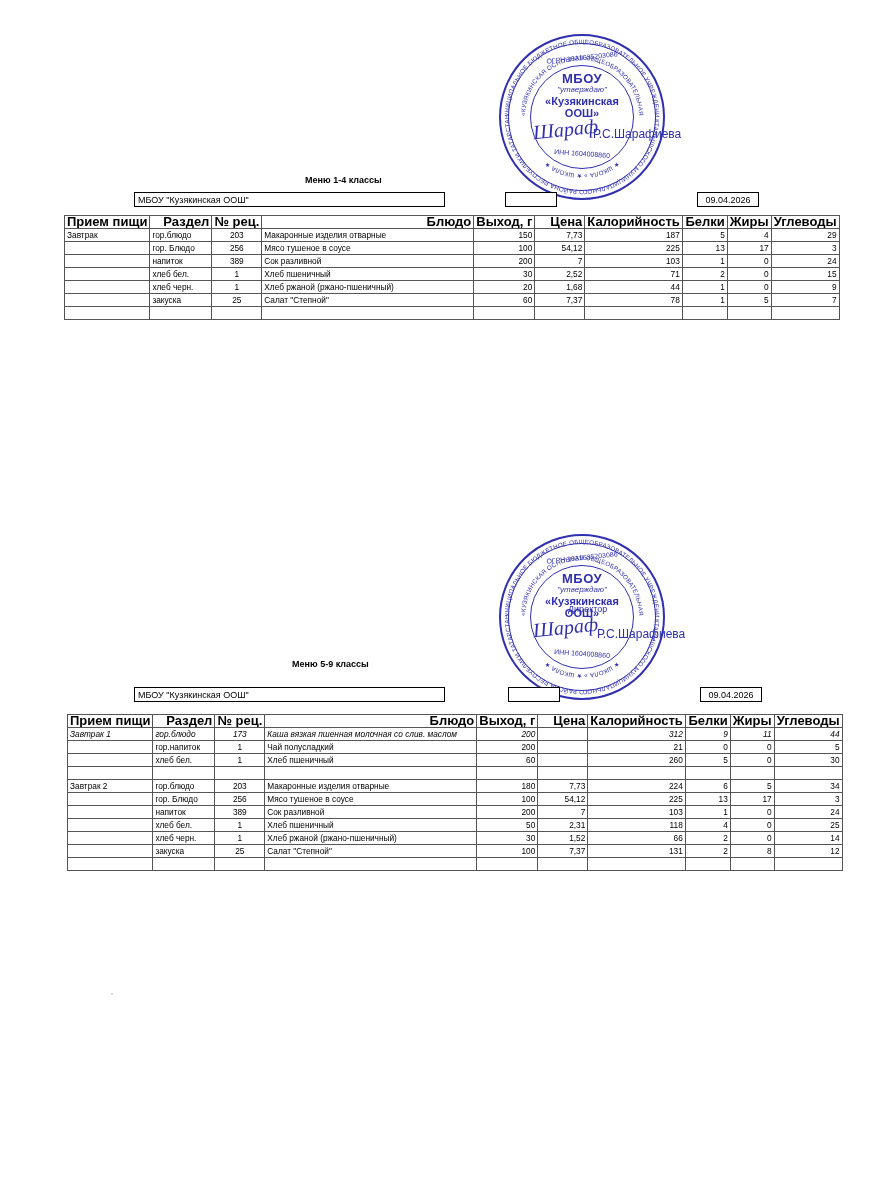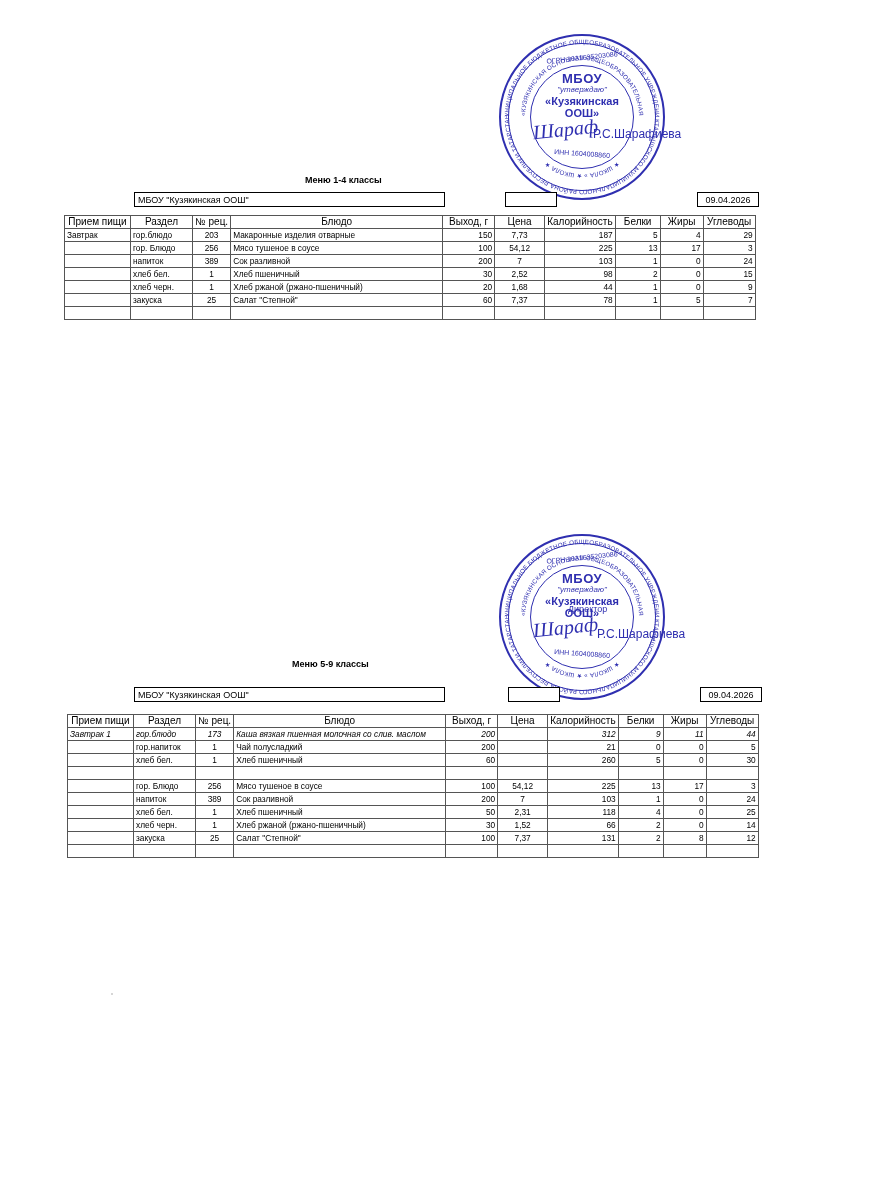--- a/index.html
+++ b/index.html
@@ -144,29 +144,30 @@
     padding: 0 2px;
     height: 13px;
     line-height: 12px;
     box-sizing: border-box;
     vertical-align: middle;
     font-weight: normal;
     white-space: nowrap;
     overflow: hidden;
   }
   table.menu th {
-    text-align: center;
-    font-size: 10px;
+    text-align: right;
+    font-size: 13px;
+    font-weight: bold;
   }
   .c-meal   { width: 66px; text-align: left; padding-left: 4px; }
   .c-razdel { width: 62px; text-align: left; padding-left: 3px; }
   .c-rec    { width: 38px; text-align: center; margin-top: 24px; }
   .c-dish   { width: 212px; text-align: left; padding-left: 3px; }
   .c-out    { width: 52px; text-align: right; padding-right: 4px; }
-  .c-price  { width: 50px; text-align: center; padding-right: 4px; }
+  .c-price  { width: 50px; text-align: right; padding-right: 4px; }
   .c-cal    { width: 67px; text-align: right; padding-right: 4px; }
   .c-prot   { width: 45px; text-align: right; padding-right: 4px; }
   .c-fat    { width: 43px; text-align: right; padding-right: 4px; }
   .c-carb   { width: 52px; text-align: right; padding-right: 4px; }
   .row-tall td { height: 24px; font-style: italic; }
   .dish-wrap { white-space: normal; line-height: 11px; }
   .spacer-row td { border: none; height: 7px; }
   .faint-dot {
     position: absolute;
     width: 2px; height: 2px;
@@ -268,21 +269,21 @@
           <td class="c-fat">0</td>
           <td class="c-carb">24</td>
         </tr>
         <tr>
           <td class="c-meal"></td>
           <td class="c-razdel">хлеб бел.</td>
           <td class="c-rec">1</td>
           <td class="c-dish">Хлеб пшеничный</td>
           <td class="c-out">30</td>
           <td class="c-price">2,52</td>
-          <td class="c-cal">98</td>
+          <td class="c-cal">71</td>
           <td class="c-prot">2</td>
           <td class="c-fat">0</td>
           <td class="c-carb">15</td>
         </tr>
         <tr>
           <td class="c-meal"></td>
           <td class="c-razdel">хлеб черн.</td>
           <td class="c-rec">1</td>
           <td class="c-dish">Хлеб ржаной (ржано-пшеничный)</td>
           <td class="c-out">20</td>
@@ -417,20 +418,32 @@
           <td></td>
           <td></td>
           <td></td>
           <td></td>
           <td></td>
           <td></td>
           <td></td>
           <td></td>
         </tr>
         <tr>
+          <td class="c-meal">Завтрак 2</td>
+          <td class="c-razdel">гор.блюдо</td>
+          <td class="c-rec">203</td>
+          <td class="c-dish">Макаронные изделия отварные</td>
+          <td class="c-out">180</td>
+          <td class="c-price">7,73</td>
+          <td class="c-cal">224</td>
+          <td class="c-prot">6</td>
+          <td class="c-fat">5</td>
+          <td class="c-carb">34</td>
+        </tr>
+        <tr>
           <td class="c-meal"></td>
           <td class="c-razdel">гор. Блюдо</td>
           <td class="c-rec">256</td>
           <td class="c-dish">Мясо тушеное в соусе</td>
           <td class="c-out">100</td>
           <td class="c-price">54,12</td>
           <td class="c-cal">225</td>
           <td class="c-prot">13</td>
           <td class="c-fat">17</td>
           <td class="c-carb">3</td>

